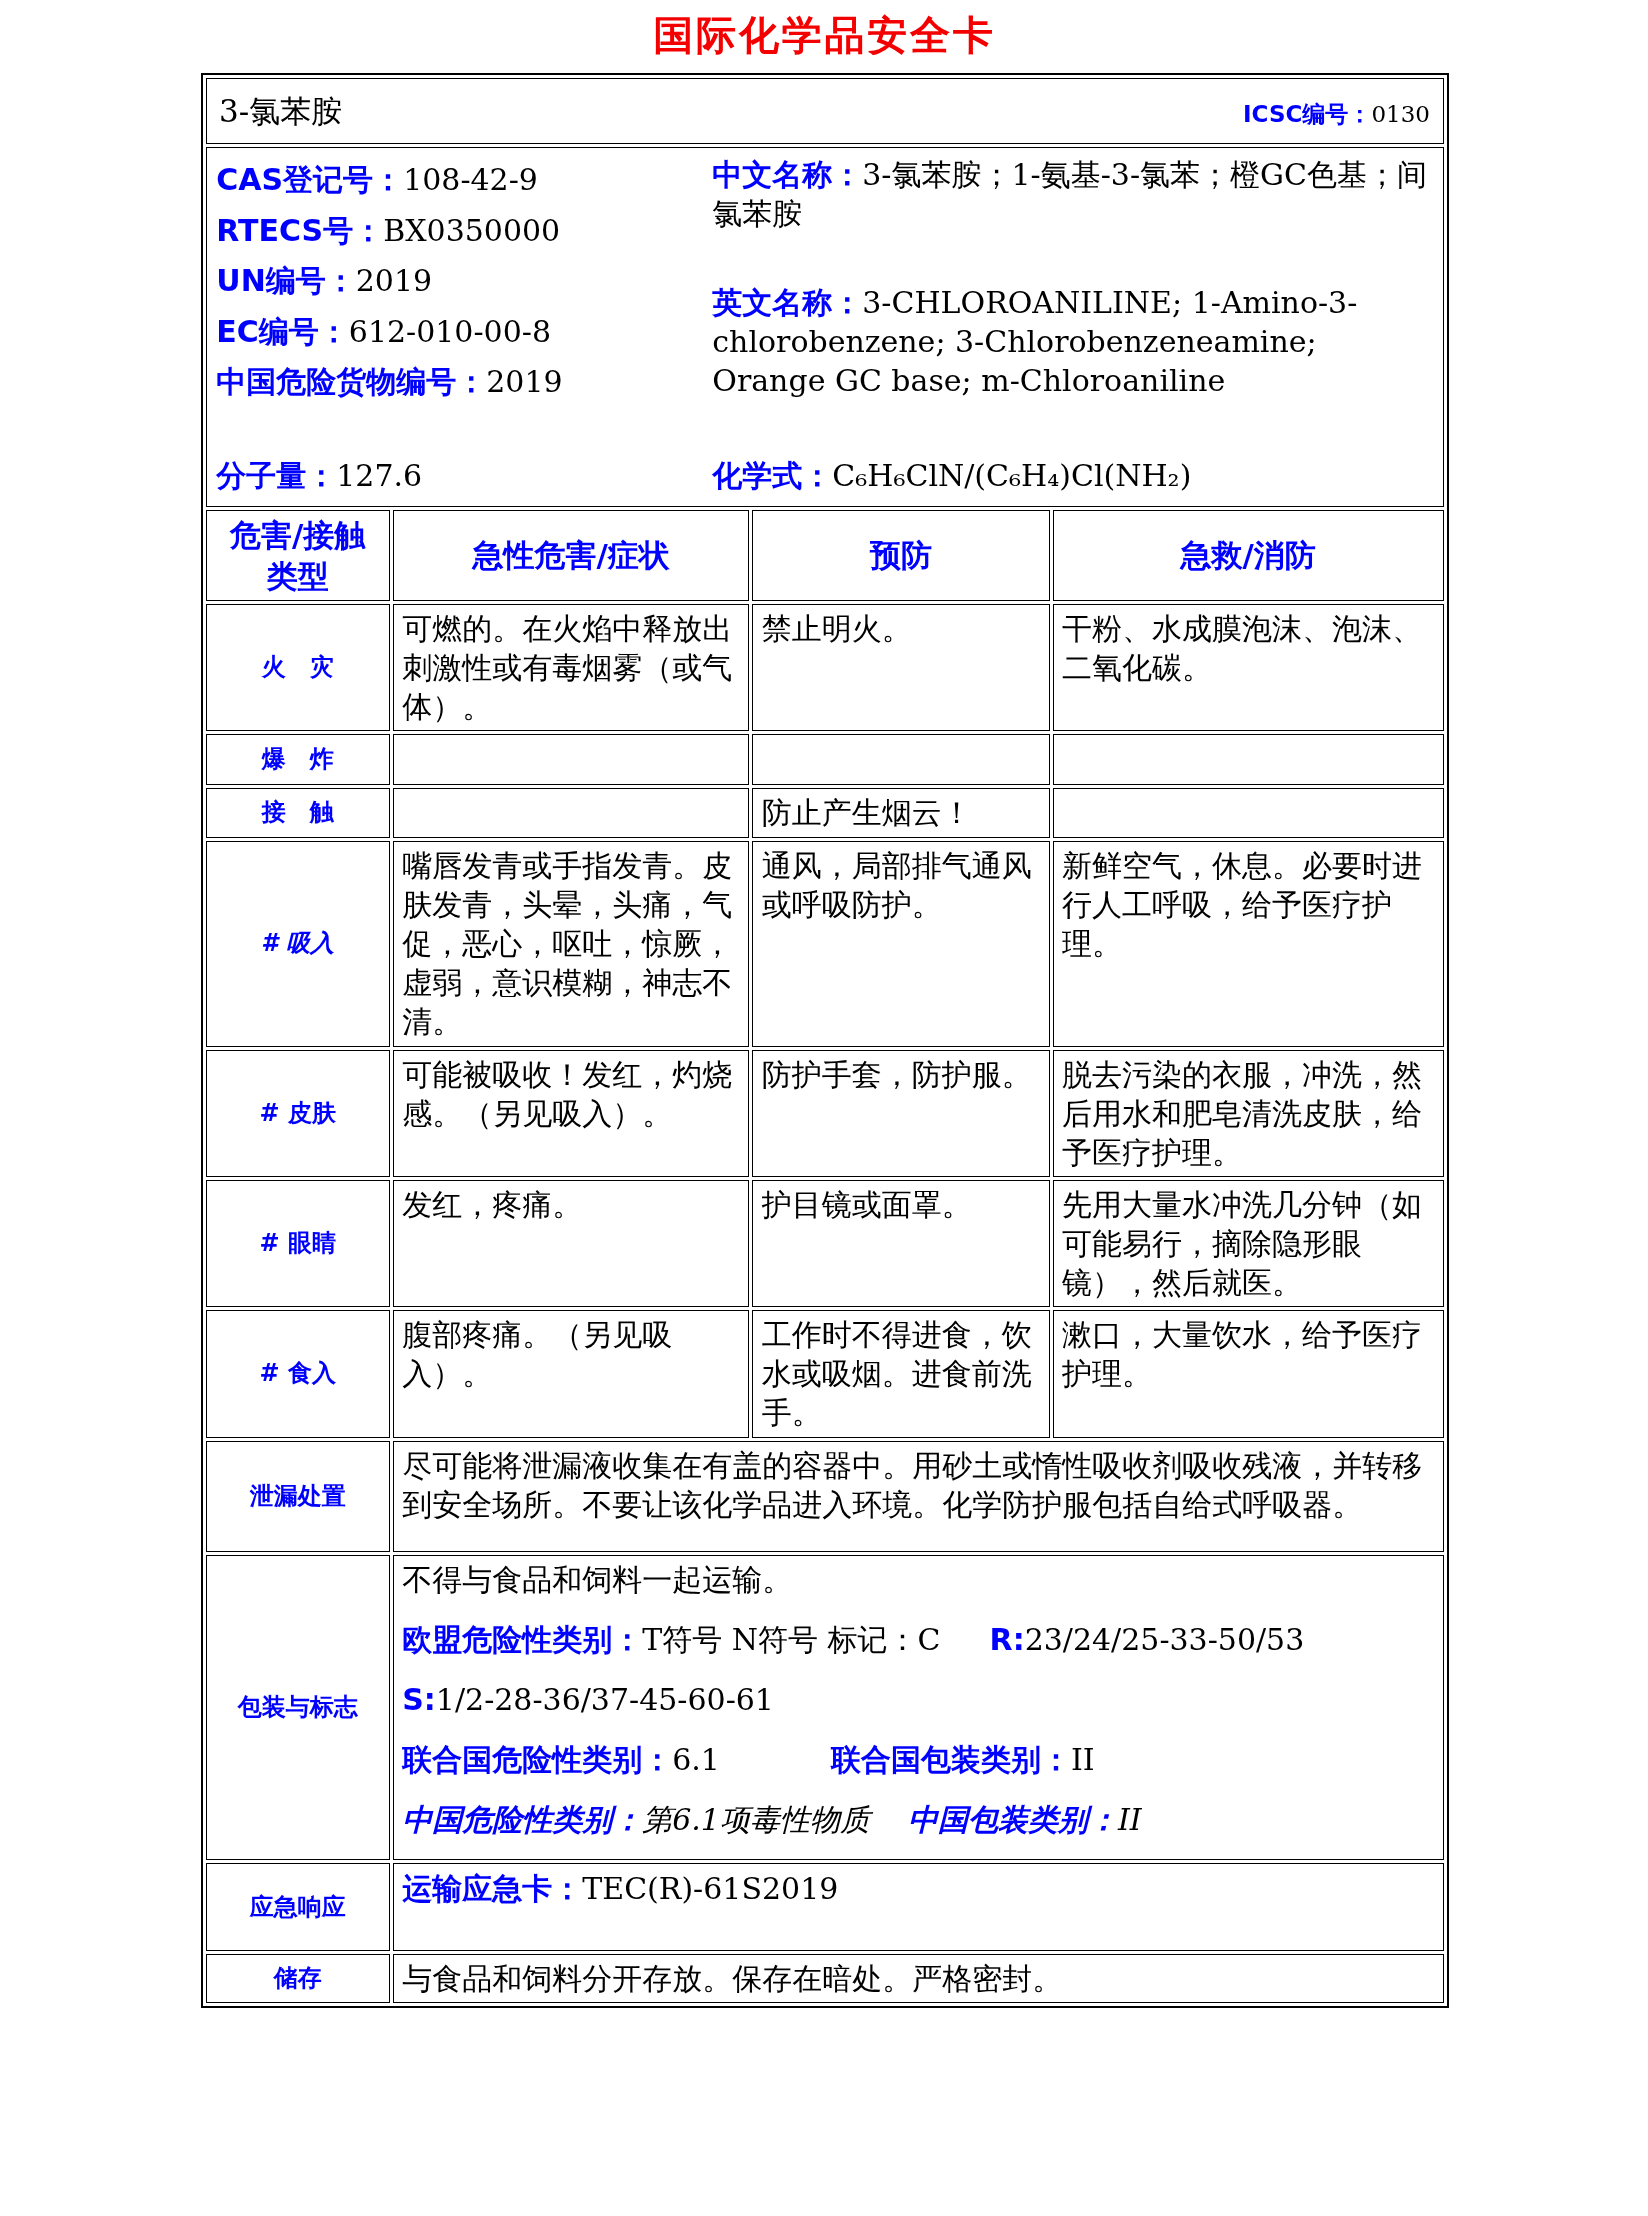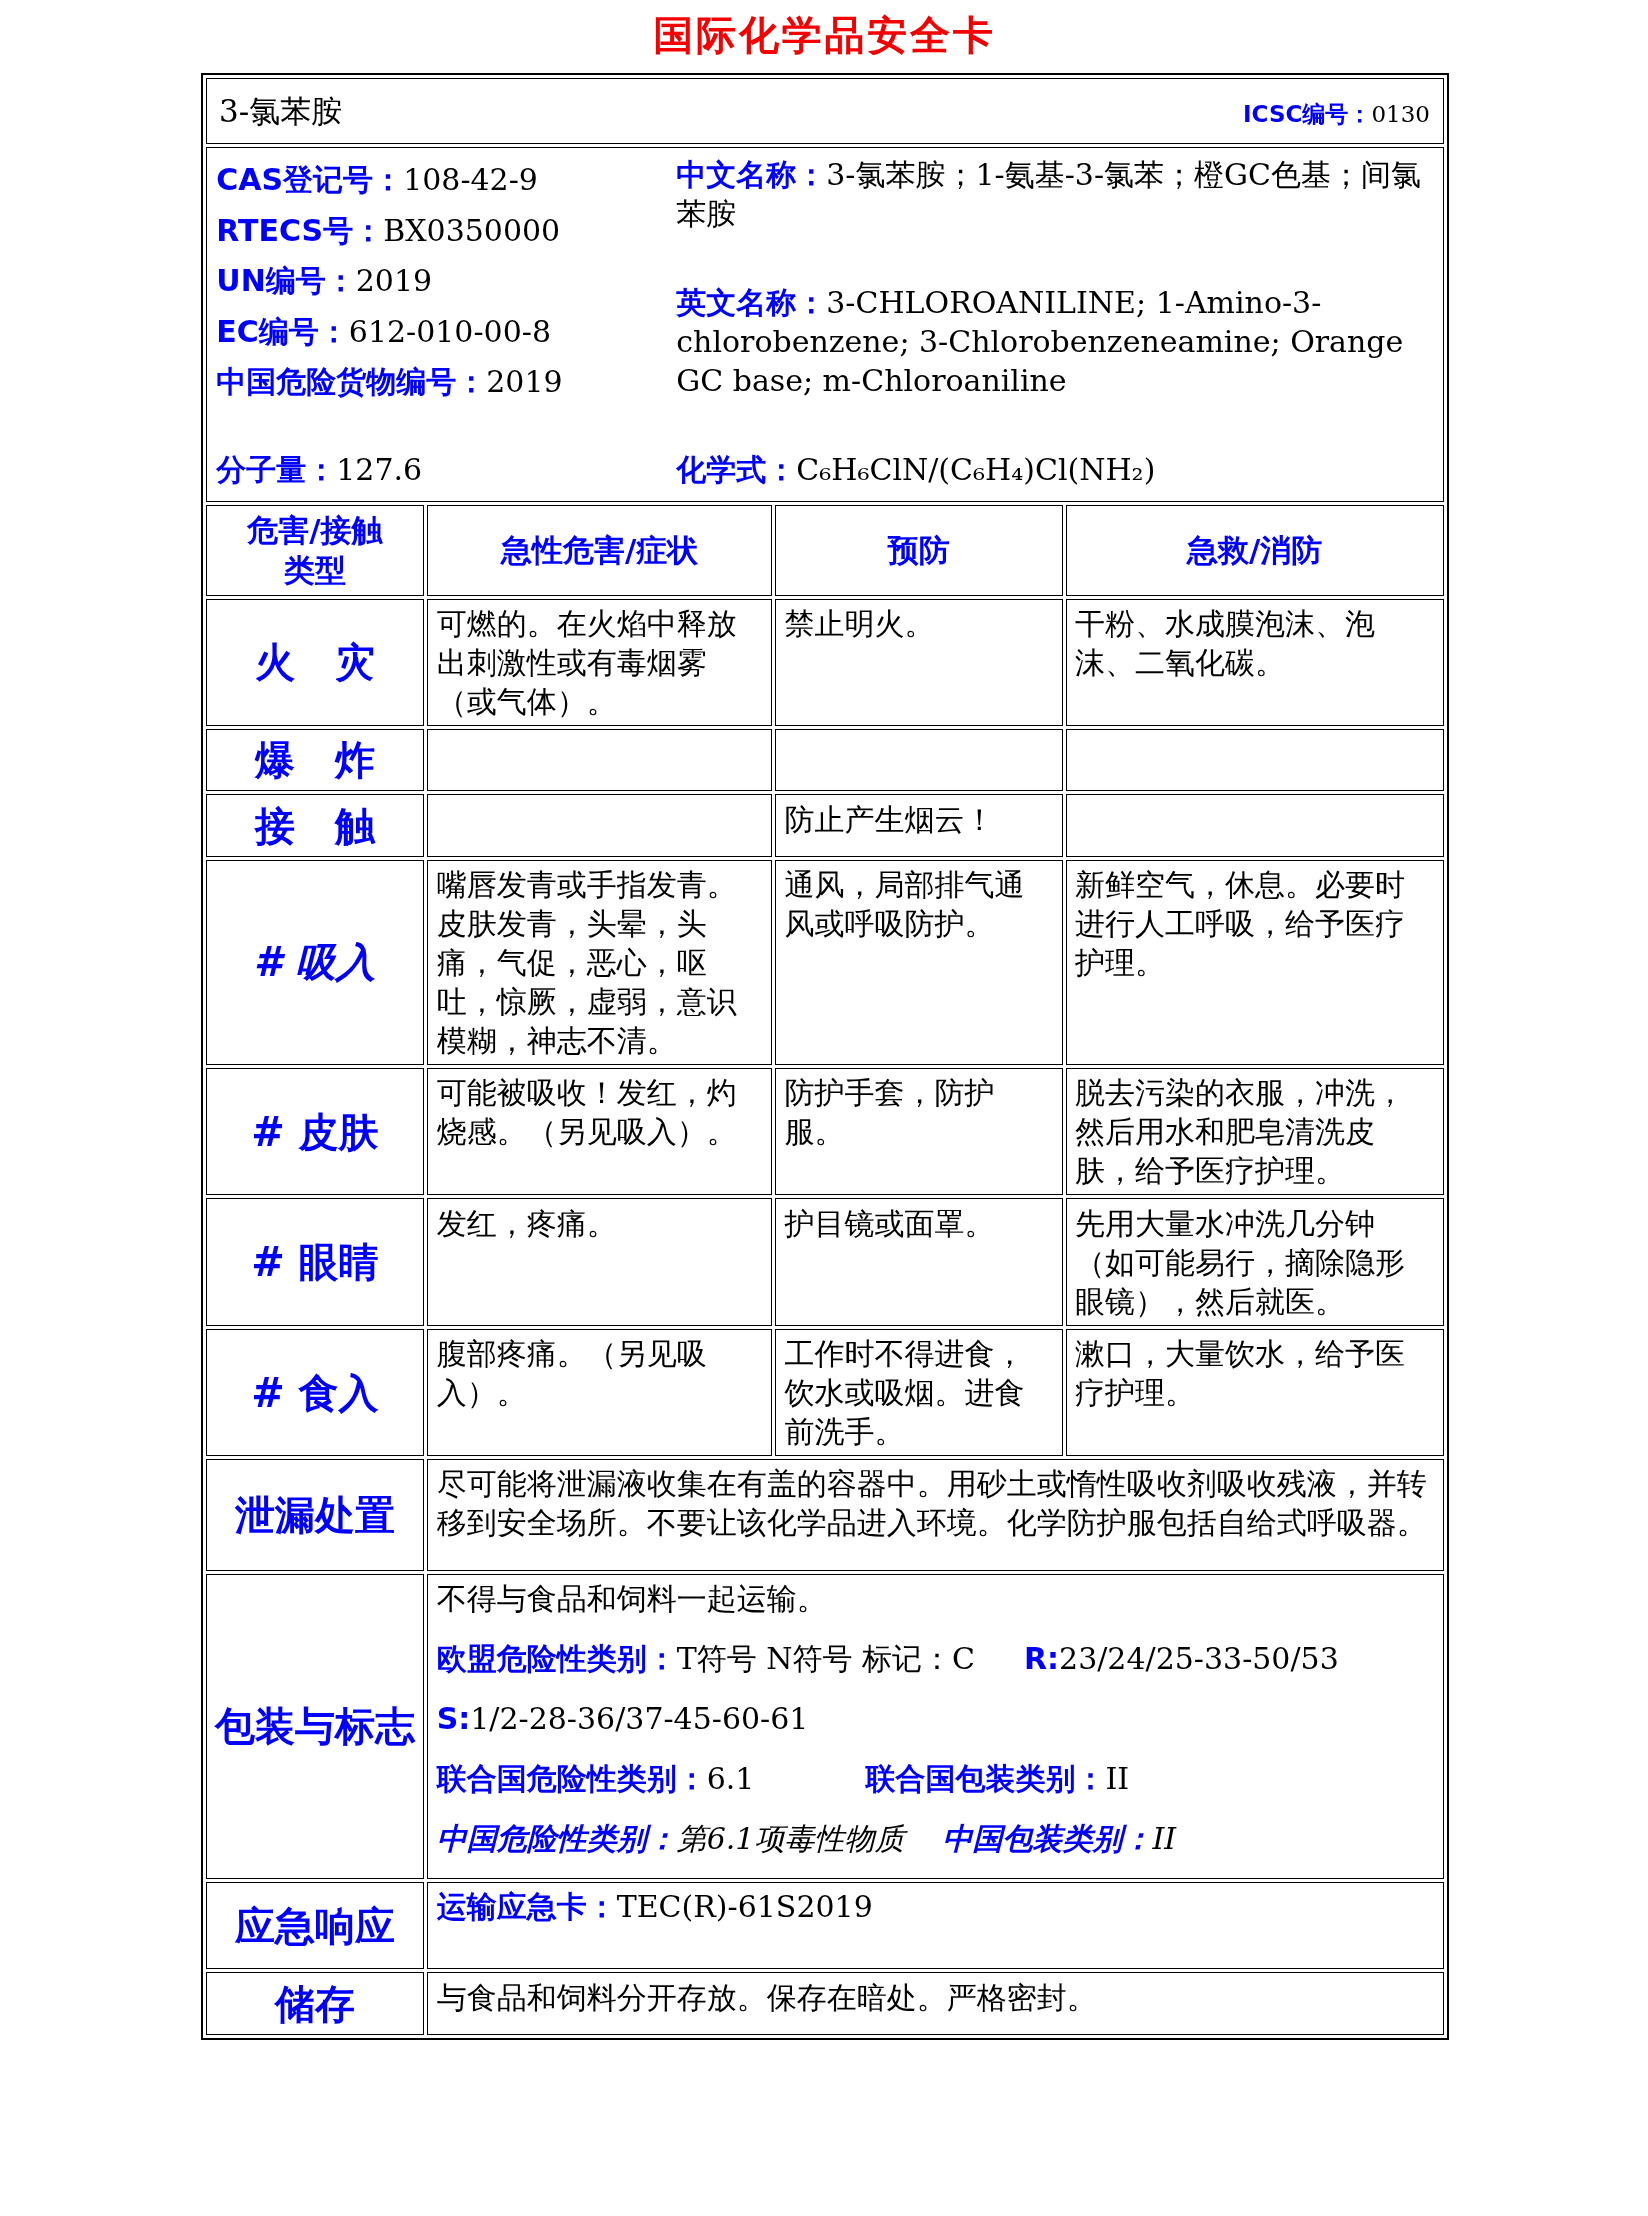--- a/index.html
+++ b/index.html
@@ -50,37 +50,38 @@
     color: #0000ff;
     font-weight: bold;
     font-family: "DejaVu Sans", "Liberation Sans", sans-serif;
   }
   .rowlabel {
     color: #0000ff;
     font-weight: bold;
     text-align: center;
     vertical-align: middle;
     font-family: "DejaVu Sans", "Liberation Sans", sans-serif;
-    font-size: 40px;
+    font-size: 24px;
     white-space: nowrap;
   }
   .toprow-flex {
     display: flex;
     justify-content: space-between;
     align-items: baseline;
     padding: 5.6px 4.2px;
   }
   .chem-name { font-size: 31px; }
   .icsc { font-size: 23px; }
   .ids-grid {
     display: grid;
     grid-template-columns: 460px 1fr;
     grid-template-rows: 1fr auto;
     min-height: 334px;
     padding: 2.8px 1.4px 7px 1.4px;
+    gap: 36px;
   }
   .ids-left div { line-height: 1.68; white-space: nowrap; }
   .names-right p { margin: 0; }
   .names-right .gap { margin-top: 50px; }
   .bottomline { white-space: nowrap; padding-top: 12.5px; }
   .pack-cell p { margin: 0 0 21px 0; }
   .pack-cell p:last-child { margin-bottom: 16px; font-style: italic; }
   .sp-r { margin-left: 49px; }
   .sp-un { margin-left: 111px; }
   .sp-cn { margin-left: 38px; }

